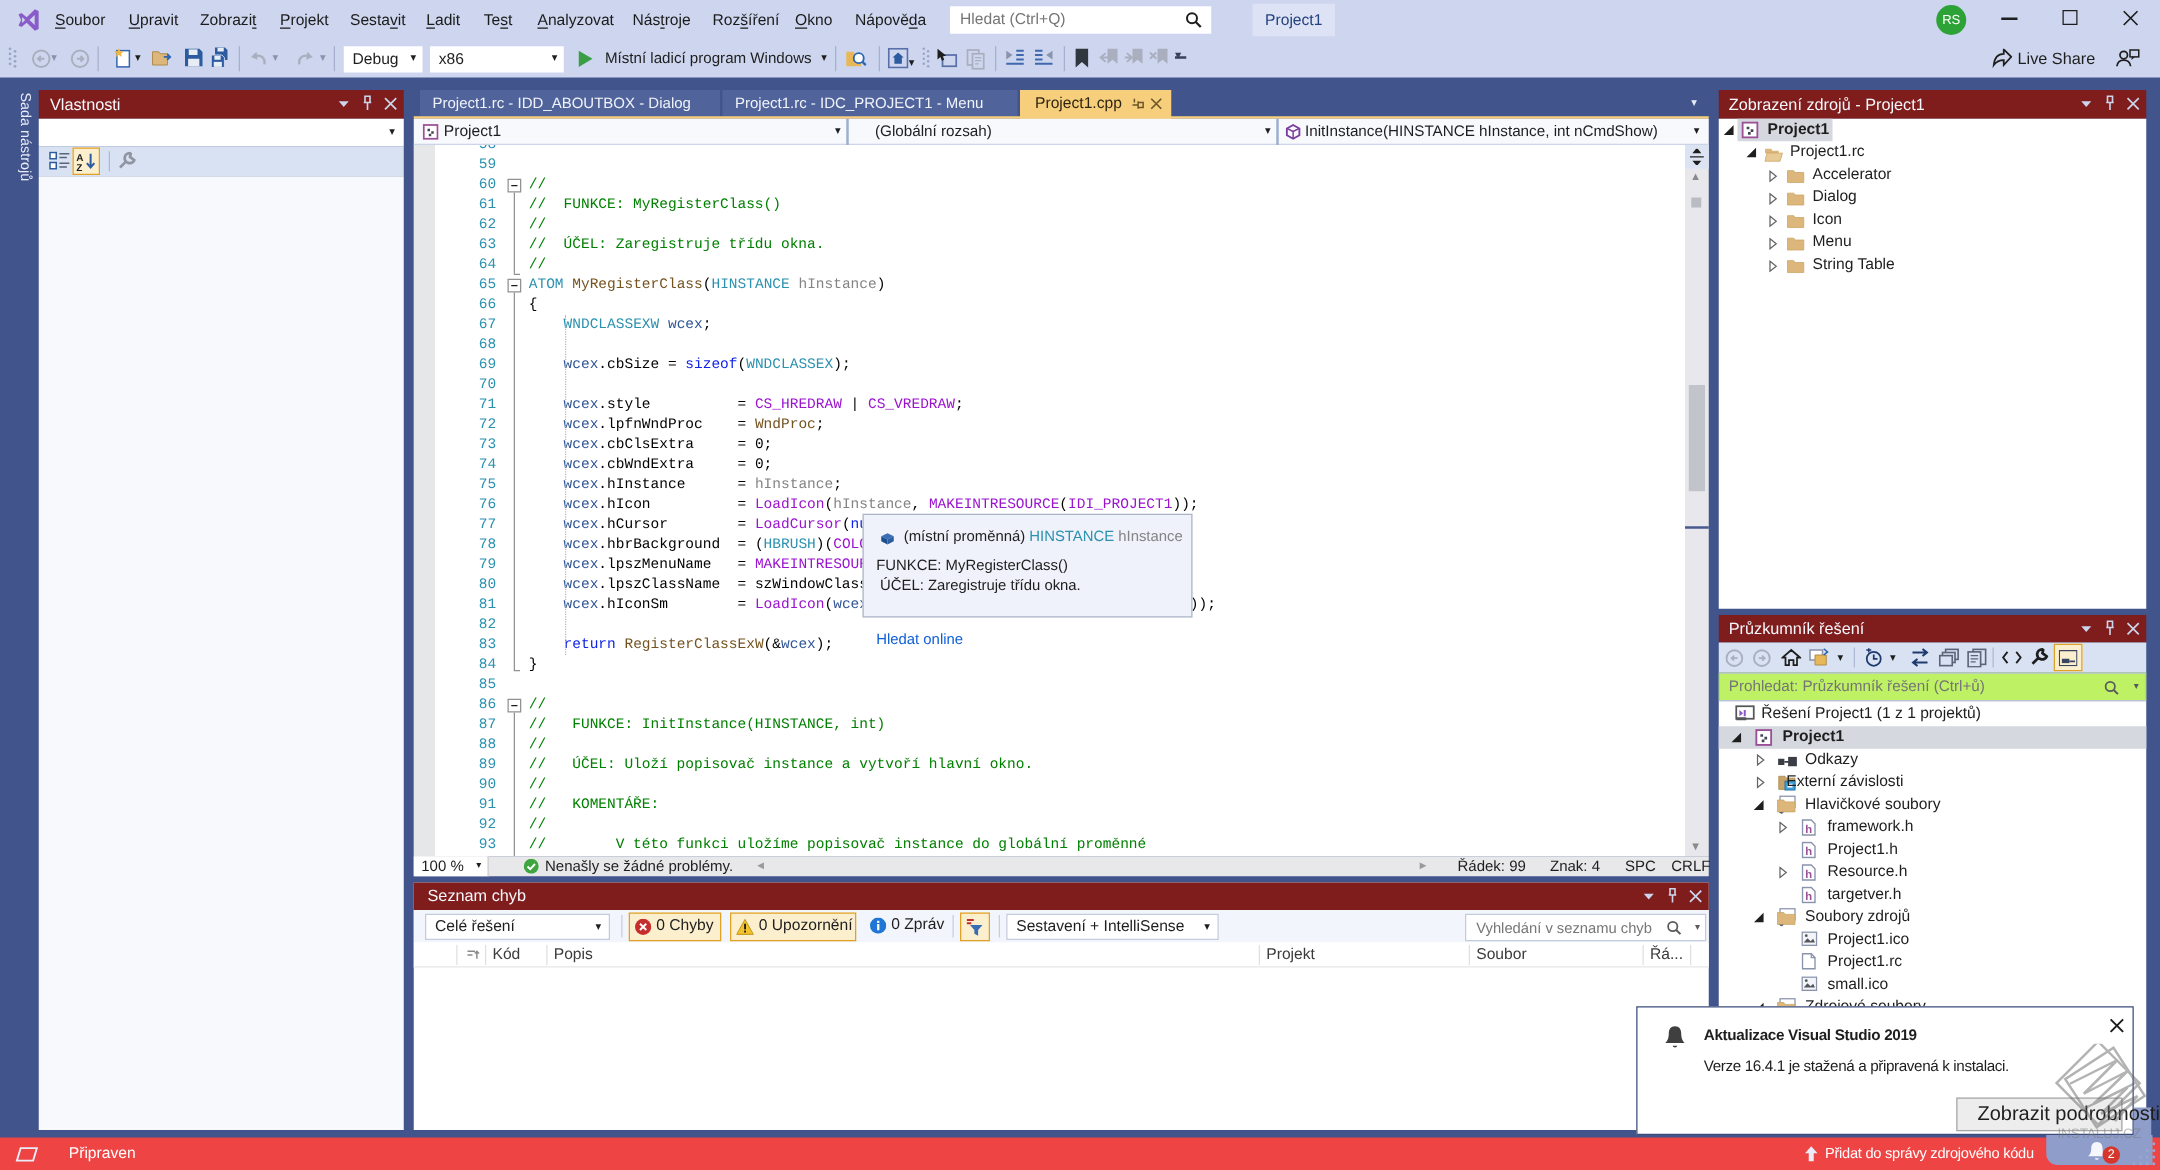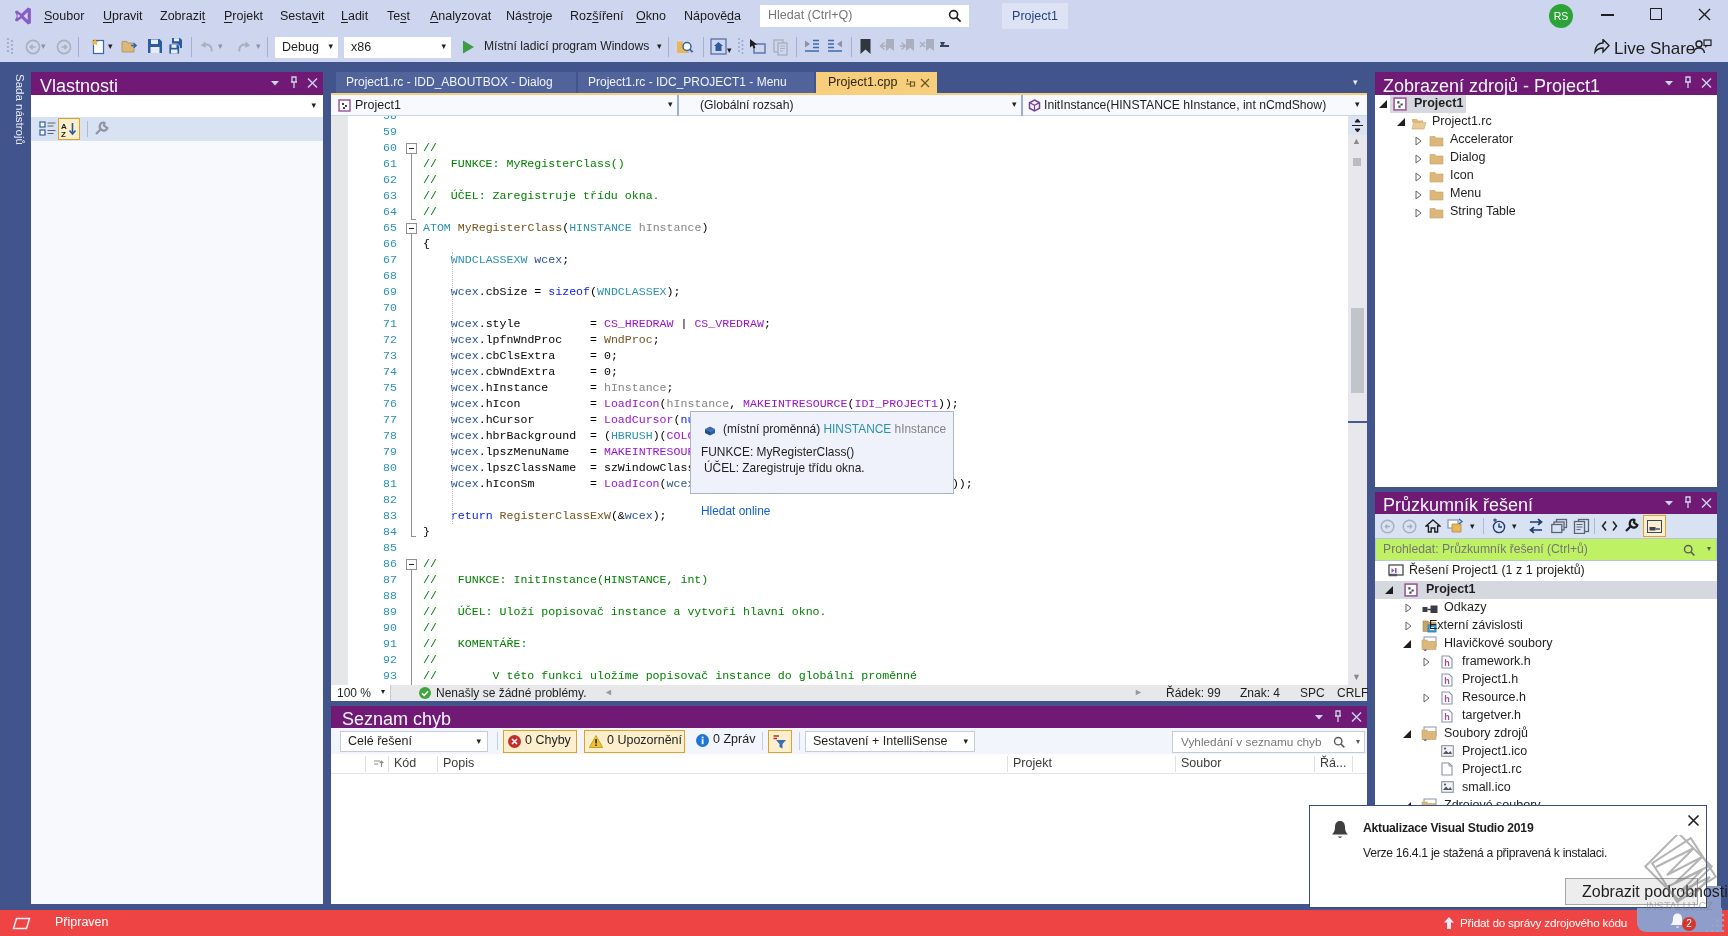--- a/index.html
+++ b/index.html
@@ -2,21 +2,21 @@
 <html><head>
 <meta charset="utf-8">
 <style>
   * { margin:0; padding:0; box-sizing:border-box; }
   html,body { width:1728px; height:936px; overflow:hidden; }
   body { font-family:"Liberation Sans", sans-serif; }
   #root { position:absolute; top:0; left:0; width:1728px; height:936px; background:#42548C; }
   .abs { position:absolute; }
   span.abs, div.abs { white-space:nowrap; }
   .u { text-decoration:underline; text-underline-offset:2px; }
-  .hdr { background:#701a75; color:#F5F7FC; font-size:18px; }
+  .hdr { background:#7f1d1d; color:#F5F7FC; font-size:13px; }
   .hicons { position:absolute; right:5px; top:4px; color:#CBD5EC; display:flex; gap:8px; }
   pre { font-family:"Liberation Mono", monospace; }
   .c-com { color:#008000; }
   .c-kw { color:#0F23E8; }
   .c-ty { color:#2B91AF; }
   .c-fn { color:#74531F; }
   .c-mac { color:#9A13CE; }
   .c-var { color:#2E5494; }
   .c-prm { color:#848484; }
 </style>
@@ -186,21 +186,21 @@
         <path d="M2.5 4.5 L6.5 8 L2.5 11.5 M0.8 8 H6.6" stroke="#A9AFBE" stroke-width="1.5" fill="none"></path>
       </svg>
     <svg class="abs" style="left:919px;top:6px;" width="17" height="17" viewBox="0 0 17 17">
         <path d="M7 1 H15 V13 L11 9.8 L7 13 Z" fill="#A9AFBE"></path>
         <path d="M1 4 L6 9 M6 4 L1 9" stroke="#A9AFBE" stroke-width="1.5"></path>
       </svg>
     <span class="abs" style="left:940px;top:6px;font-size:10px;color:#38425B;">▾<span style="position:absolute;left:0;top:7px;width:9px;height:1.5px;background:#38425B;"></span></span>
     <svg class="abs" style="left:1593px;top:7px;" width="17" height="16" viewBox="0 0 17 16">
         <path d="M10 4 C5 4 2.5 8 2 13 C4.5 9.5 7 9 10 9 V13 L16 6.5 L10 0.5 Z" fill="none" stroke="#1E1E1E" stroke-width="1.4"></path>
       </svg>
-    <span class="abs" style="left:1614px;top:7px;font-size:17px;color:#1E1E1E;">Live Share</span>
+    <span class="abs" style="left:1614px;top:7px;font-size:13px;color:#1E1E1E;">Live Share</span>
     <svg class="abs" style="left:1692px;top:6px;" width="20" height="19" viewBox="0 0 20 19">
         <circle cx="7" cy="6" r="3" fill="none" stroke="#1E1E1E" stroke-width="1.4"></circle>
         <path d="M1.5 15 C2 11.5 4 10 7 10 C10 10 12 11.5 12.5 15" fill="none" stroke="#1E1E1E" stroke-width="1.4"></path>
         <rect x="12" y="2" width="7" height="5.5" fill="#CDD6EE" stroke="#1E1E1E" stroke-width="1.2"></rect>
         <path d="M13.5 7.5 L13 10 L16 7.5" fill="#1E1E1E"></path>
       </svg>
   </div>
 
   <div class="abs" style="left:4px;top:74px;width:22px;height:90px;color:#E8ECF8;font-size:11.5px;writing-mode:vertical-rl;">Sada nástrojů</div>
 

